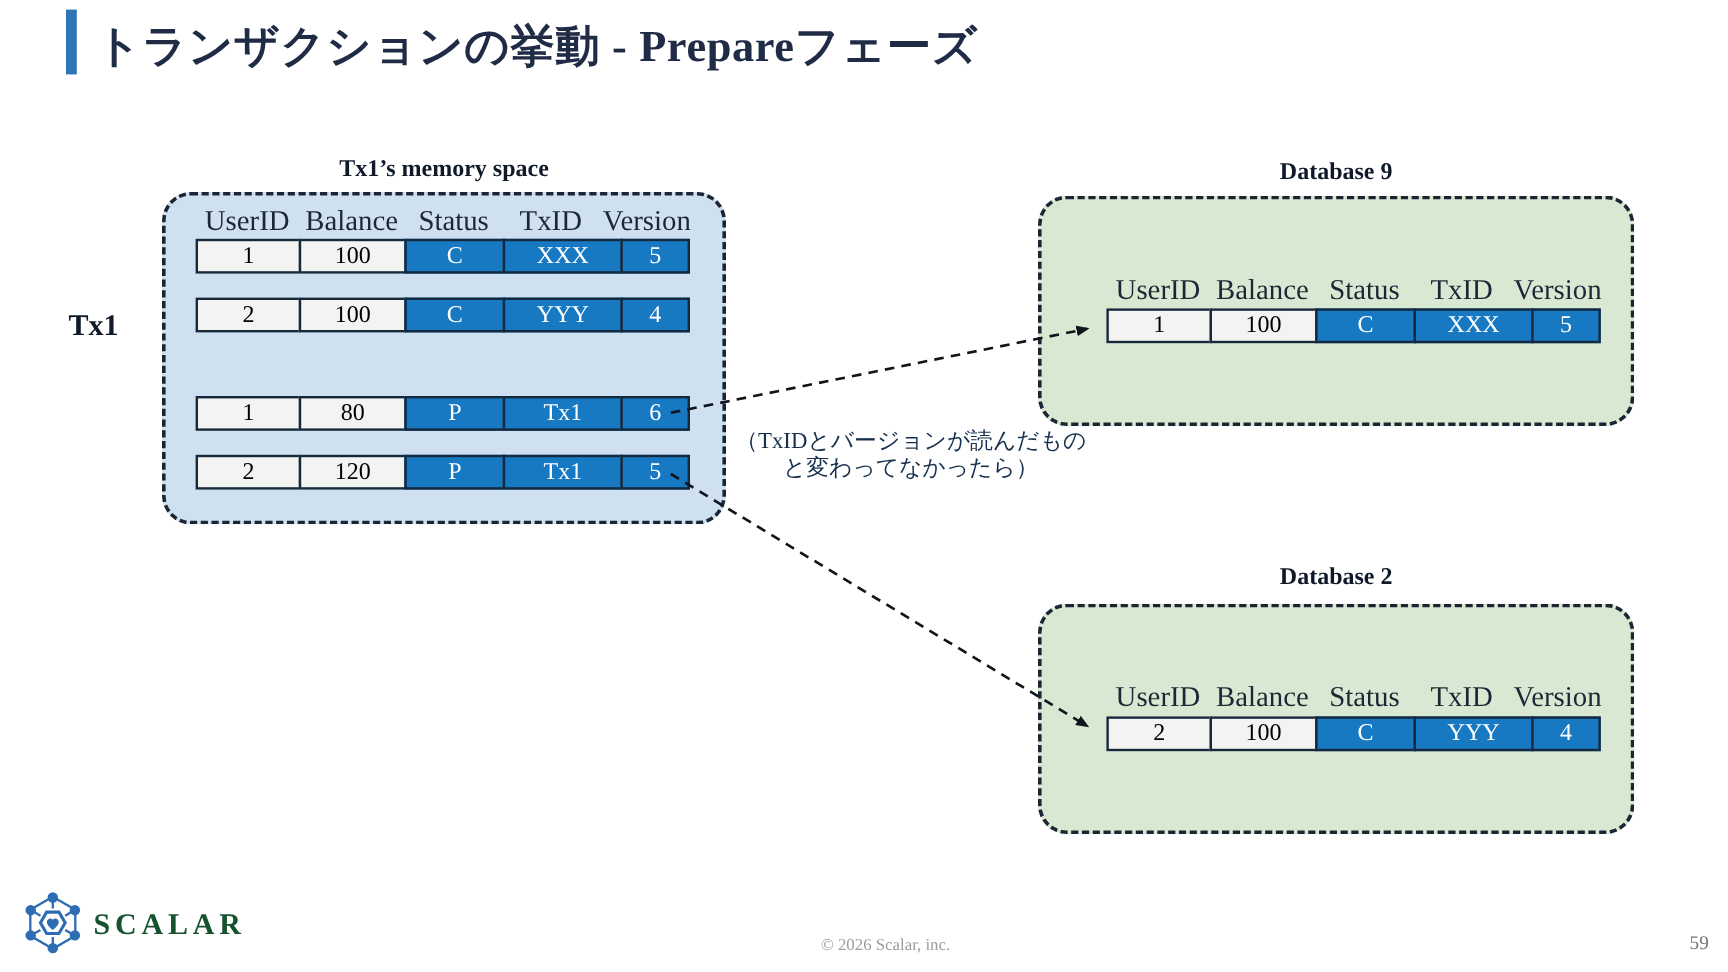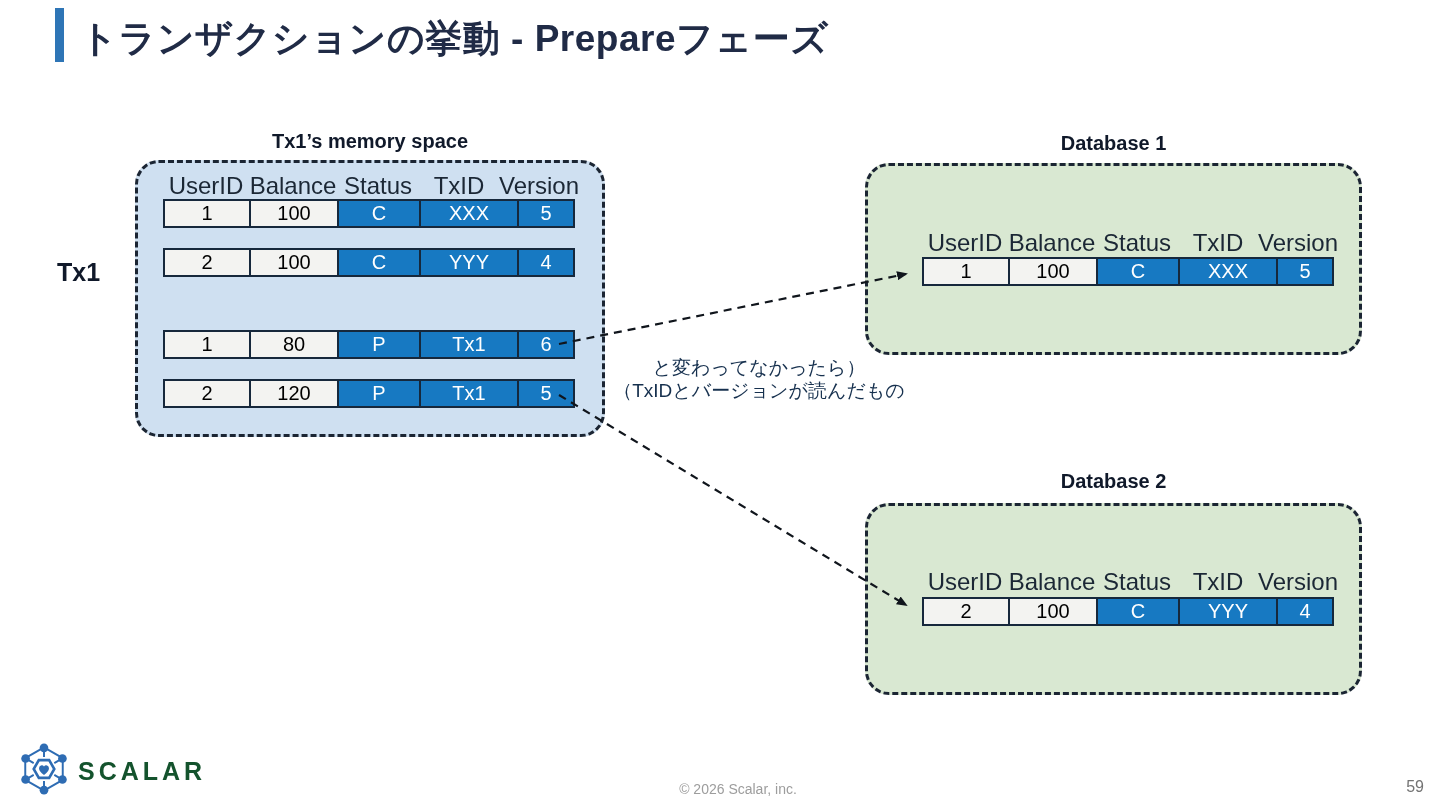--- a/index.html
+++ b/index.html
@@ -1,18 +1,18 @@
 <!DOCTYPE html>
 <html><head>
 <meta charset="utf-8">
 <style>
   html,body{margin:0;padding:0;background:#ffffff;}
   #slide{
     position:relative;width:1440px;height:810px;overflow:hidden;background:#ffffff;
-    font-family:Liberation Sans, sans-serif;
+    font-family:Liberation Serif, serif;
   }
   
   .title-bar{position:absolute;left:55px;top:8px;width:9px;height:54px;background:#2e75b6;}
   .page-title{
     position:absolute;left:80px;top:14px;font-size:37px;font-weight:700;color:#202b46;
     letter-spacing:0.5px;white-space:nowrap;
   }
   
   .memory-box{
     position:absolute;left:135px;top:160px;width:470px;height:277px;box-sizing:border-box;
@@ -110,21 +110,21 @@
   </div>
 
   <div class="trow" style="left:163px;top:379px;">
     <div class="cell light c1">2</div>
     <div class="cell light c2">120</div>
     <div class="cell blue c3">P</div>
     <div class="cell blue c4">Tx1</div>
     <div class="cell blue c5">5</div>
   </div>
 
-  <div class="box-title" id="db1-title">Database 1</div>
+  <div class="box-title" id="db1-title">Database 9</div>
   <div class="db-box" id="db1-box"></div>
 
   <div class="thead" style="left:922px;top:229px;">
     <div class="hcell h1">UserID</div>
     <div class="hcell h2">Balance</div>
     <div class="hcell h3">Status</div>
     <div class="hcell h4">TxID</div>
     <div class="hcell h5">Version</div>
   </div>
 
@@ -149,22 +149,22 @@
 
   <div class="trow" style="left:922px;top:597px;">
     <div class="cell light c1">2</div>
     <div class="cell light c2">100</div>
     <div class="cell blue c3">C</div>
     <div class="cell blue c4">YYY</div>
     <div class="cell blue c5">4</div>
   </div>
 
   <div class="annotation">
+    <div>（TxIDとバージョンが読んだもの</div>
     <div>と変わってなかったら）</div>
-    <div>（TxIDとバージョンが読んだもの</div>
   </div>
 
   <svg class="overlay" width="1440" height="810">
     <defs>
       <marker id="ah" markerWidth="11" markerHeight="9" refX="9" refY="4.5" orient="auto" markerUnits="userSpaceOnUse">
         <path d="M0,0 L11,4.5 L0,9 z" fill="#10151c"></path>
       </marker>
     </defs>
     <line class="dash-line" x1="559" y1="344" x2="906" y2="274" marker-end="url(#ah)"></line>
     <line class="dash-line" x1="559" y1="395" x2="906" y2="605" marker-end="url(#ah)"></line>

